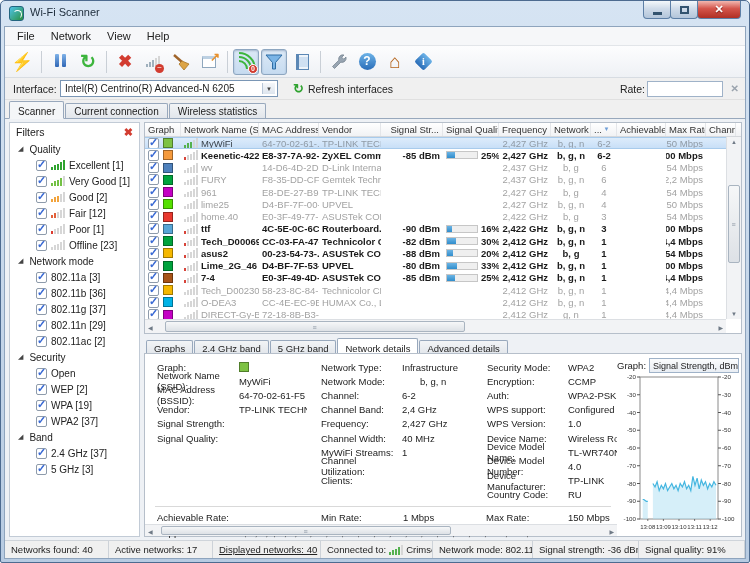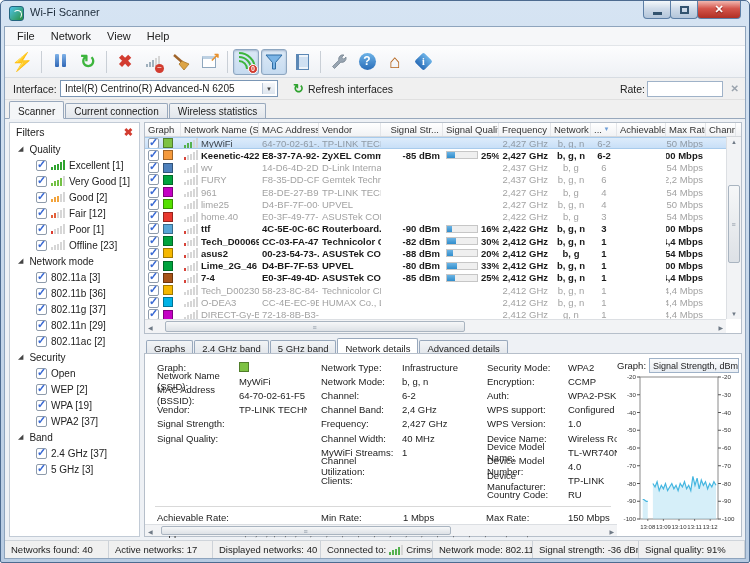--- a/index.html
+++ b/index.html
@@ -858,21 +858,21 @@
                 <span class="dlabel" style="width: 82px;">Signal Quality:</span>
                 <span class="dvalue" style="width: 68px;"></span>
               </div>
             </div>
           <div class="dcol" id="dcol2" style="left:176px;">
               <div class="dfield">
                 <span class="dlabel" style="width: 81px;">Network Type:</span>
                 <span class="dvalue" style="width: 80px;">Infrastructure</span>
               </div>
               <div class="dfield">
-                <span class="dlabel" style="width: 81px;">Network Mode:</span>
+                <span class="dlabel" style="width: 99px;">Network Mode:</span>
                 <span class="dvalue" style="width: 80px;">b, g, n</span>
               </div>
               <div class="dfield">
                 <span class="dlabel" style="width: 81px;">Channel:</span>
                 <span class="dvalue" style="width: 80px;">6-2</span>
               </div>
               <div class="dfield">
                 <span class="dlabel" style="width: 81px;">Channel Band:</span>
                 <span class="dvalue" style="width: 80px;">2,4 GHz</span>
               </div>
@@ -1023,21 +1023,21 @@
         </div>
       </div>
     </div>
     <div class="statusbar" id="statusbar">
         <span class="sseg" style="width: 104px;">
           <span>Networks found: 40</span>
         </span>
         <span class="sseg" style="width: 104px;">
           <span>Active networks: 17</span>
         </span>
-        <span class="sseg" style="width: 108px;">
+        <span class="sseg" style="width: 108px; text-decoration: underline;">
           <span>Displayed networks: 40</span>
         </span>
         <span class="sseg" style="width: 112px;">
           <span>Connected to:</span>
           <span class="sigicon">
             <i style="height: 3px; background: rgb(84, 177, 78);"></i>
             <i style="height: 5px; background: rgb(84, 177, 78);"></i>
             <i style="height: 6px; background: rgb(84, 177, 78);"></i>
             <i style="height: 8px; background: rgb(84, 177, 78);"></i>
             <i style="height: 10px;"></i>

